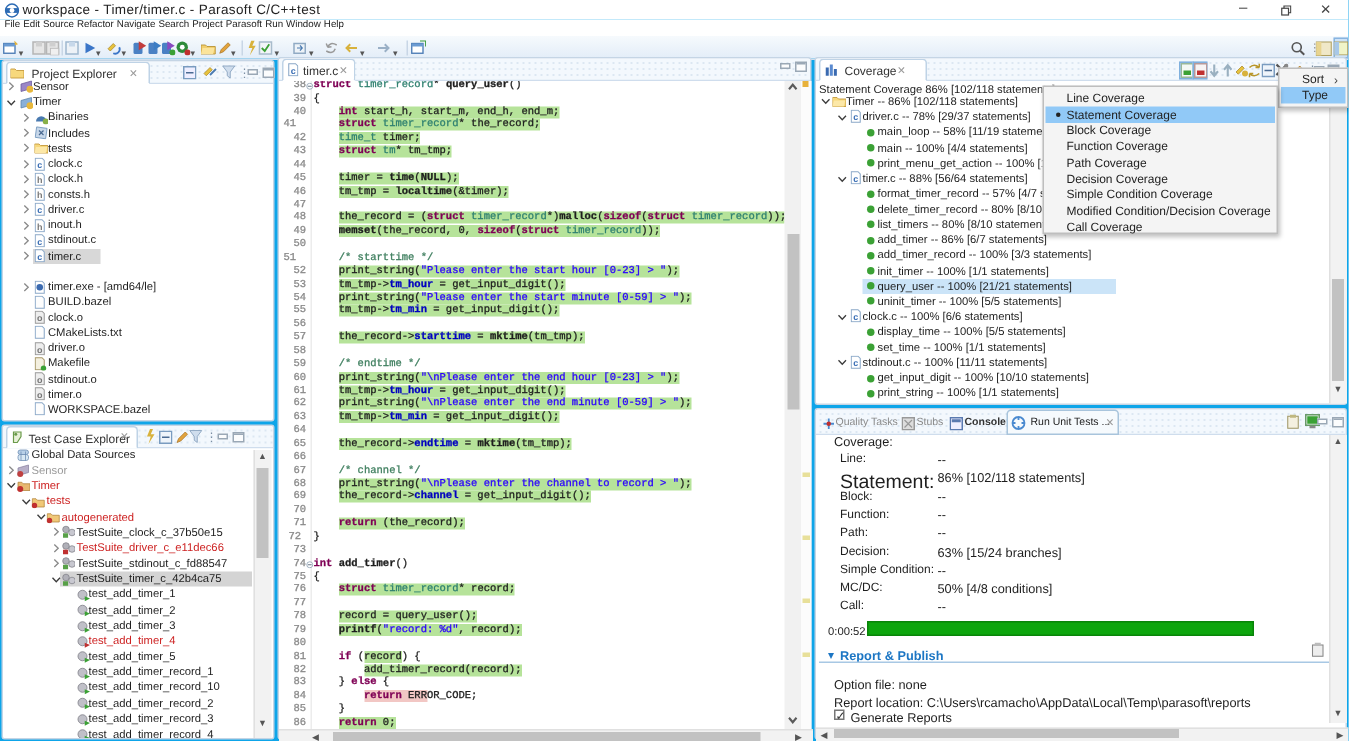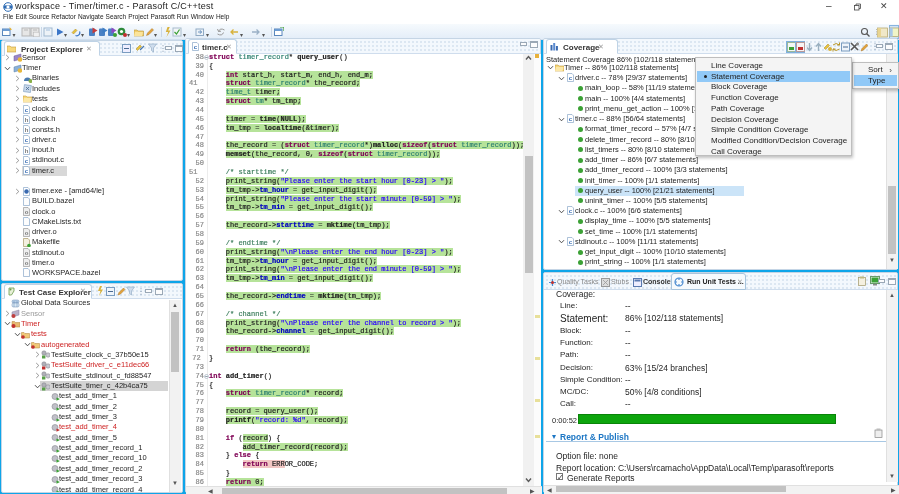--- a/index.html
+++ b/index.html
@@ -13,21 +13,21 @@
 .toolbar{position:absolute;left:0;top:24px;width:899px;height:16px;
  background:linear-gradient(#f6fafd,#e3edf8);border-bottom:1px solid #d0dfee;}
 .tsep{position:absolute;top:3px;width:1px;height:10px;background:#c8d6e6;}
 .tdd{position:absolute;top:7px;font-size:6px;color:#555;}
 
 .panel{position:absolute;background:#fff;border:1px solid #c5d5e5;border-radius:2px;}
 .tabsbg{position:absolute;left:0;top:0;right:0;height:15px;border-bottom:1px solid #cfdded;
  background:#f3f8fd;background-image:radial-gradient(circle,#dce7f2 25%,rgba(0,0,0,0) 27%);background-size:4px 4px;background-position:1px 1px;border-radius:2px 2px 0 0;}
 .vtab{position:absolute;top:0px;height:15px;background:#fff;border:1px solid #bfd3e6;border-bottom:1px solid #fff;
  border-radius:3px 3px 0 0;font-size:8.5px;color:#333;}
-.vtab .lbl{position:absolute;top:2.5px;white-space:nowrap;font-size:8px;font-weight:bold;}
+.vtab .lbl{position:absolute;top:2.5px;white-space:nowrap;font-size:8px;}
 .hic{position:absolute;font-size:8px;color:#7b8ea3;}
 .mini{position:absolute;width:7px;height:3.5px;border:1px solid #9aa8b6;background:#fbfcfd;}
 .maxi{position:absolute;width:8px;height:7px;border:1px solid #9aa8b6;background:#fbfcfd;}
 .maxi:before{content:"";display:block;height:1.6px;background:#9aa8b6;}
 .tree{position:absolute;font-size:7.5px;white-space:nowrap;}
 .trow{position:absolute;height:10px;line-height:10px;}
 .red{color:#cd2222;}
 .gray{color:#999;}
 
 .ed{font-family:"Liberation Mono",monospace;font-size:7px;line-height:8.857px;-webkit-text-stroke:0.2px;}
@@ -932,21 +932,21 @@
       <svg class="icon" style="left:326px;top:3px" width="10" height="10" viewBox="0 0 10 10">
         <rect x="0.5" y="0.5" width="9" height="7" fill="#e8f4e8" stroke="#6a9a6a"></rect>
         <rect x="1.5" y="1.5" width="7" height="5" fill="#3ba135"></rect>
         <rect x="3" y="8" width="4" height="1.5" fill="#888"></rect>
       </svg>
       <span class="mini" style="left:334px;top:6px"></span>
       <span class="maxi" style="left:344px;top:4.5px"></span>
       <div class="abs" style="left:12px;top:16px;font-size:8.5px;">Coverage:</div>
       <div class="abs" style="left:16px;top:28.0px;font-size:8px;">Line:</div>
       <div class="abs" style="left:81px;top:28.0px;font-size:8.5px;">--</div>
-      <div class="abs" style="left:16px;top:40.3px;font-size:10px;">Statement:</div>
+      <div class="abs" style="left:16px;top:40.3px;font-size:13px;">Statement:</div>
       <div class="abs" style="left:81px;top:40.3px;font-size:8.5px;">86% [102/118 statements]</div>
       <div class="abs" style="left:16px;top:52.6px;font-size:8px;">Block:</div>
       <div class="abs" style="left:81px;top:52.6px;font-size:8.5px;">--</div>
       <div class="abs" style="left:16px;top:64.9px;font-size:8px;">Function:</div>
       <div class="abs" style="left:81px;top:64.9px;font-size:8.5px;">--</div>
       <div class="abs" style="left:16px;top:77.2px;font-size:8px;">Path:</div>
       <div class="abs" style="left:81px;top:77.2px;font-size:8.5px;">--</div>
       <div class="abs" style="left:16px;top:89.5px;font-size:8px;">Decision:</div>
       <div class="abs" style="left:81px;top:89.5px;font-size:8.5px;">63% [15/24 branches]</div>
       <div class="abs" style="left:16px;top:101.8px;font-size:8px;">Simple Condition:</div>
@@ -969,21 +969,21 @@
       <div class="chk" style="left:12px;top:199.5px;">✓</div>
       <div class="abs" style="left:23px;top:199.5px;font-size:8.5px;">Generate Reports</div>
       <div class="sbv" style="left:342px;top:17px;width:12px;height:192px;border-left:1px solid #e0e0e0"></div>
       <span class="sbarrow" style="left:345px;top:19px">▲</span>
       <span class="sbarrow" style="left:345px;top:200px">▼</span>
       <div class="sbv" style="left:0px;top:212px;width:355px;height:9px;border-top:1px solid #e0e0e0"></div>
       <span class="sbarrow" style="left:3px;top:213px">◀</span>
       <span class="sbarrow" style="left:347px;top:213px">▶</span>
       <div class="sbth" style="left:12px;top:213px;width:230px;height:6px"></div>
     </div>
-    <div class="menu" style="left:852px;top:62px;width:47px;height:27px">
+    <div class="menu" style="left:852px;top:45px;width:47px;height:27px">
       <div class="mrow" style="top:1px"><span style="margin-left:14px">Sort</span><span class="marr" style="top:1px">›</span></div>
       <div class="mrow hi" style="top:12px"><span style="margin-left:14px">Type</span></div>
     </div>
     <div class="menu" style="left:695px;top:57px;width:157px;height:99px">
       <div class="mrow" style="top:2.0px"><span style="margin-left:14px">Line Coverage</span></div>
       <div class="mrow hi" style="top:12.7px"><span style="margin-left:14px">Statement Coverage</span></div>
       <div class="mrow" style="top:23.4px"><span style="margin-left:14px">Block Coverage</span></div>
       <div class="mrow" style="top:34.099999999999994px"><span style="margin-left:14px">Function Coverage</span></div>
       <div class="mrow" style="top:44.8px"><span style="margin-left:14px">Path Coverage</span></div>
       <div class="mrow" style="top:55.5px"><span style="margin-left:14px">Decision Coverage</span></div>

